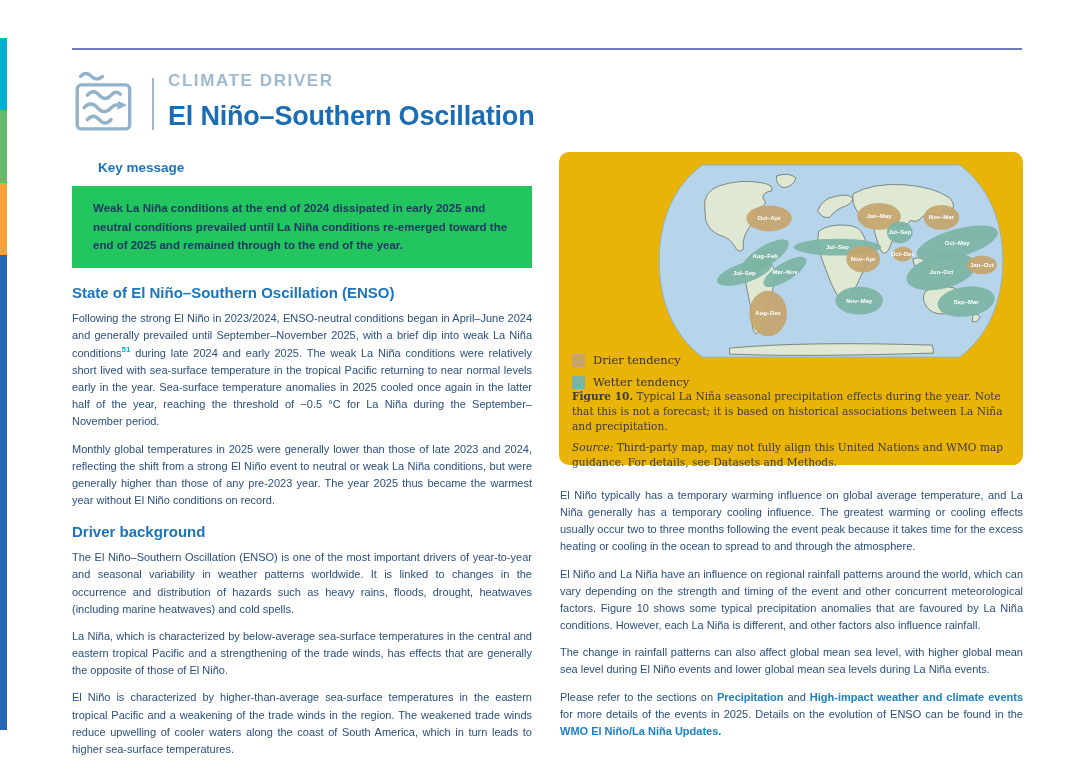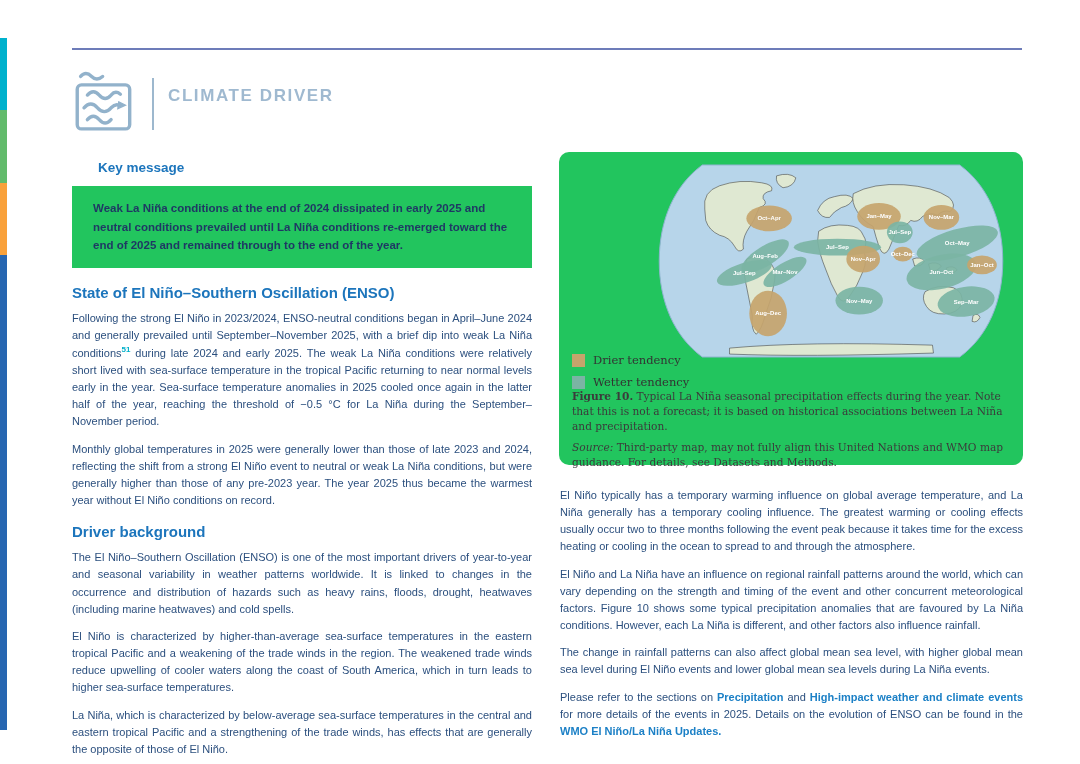--- a/index.html
+++ b/index.html
@@ -30,21 +30,21 @@
 
   h3.small-heading{margin:0 0 11px 0;font-size:13.5px;font-weight:bold;color:#1c75bc;padding-left:26px;}
   h2.section-heading{margin:14px 0 9px 0;font-size:15px;font-weight:bold;color:#1c75bc;}
   .keymsg-box{background:#22c55e;padding:13px 21px;margin-bottom:16px;}
   .keymsg-text{font-size:11.5px;font-weight:bold;color:#1f3864;line-height:1.62;}
   p.body{margin:0 0 10px 0;font-size:11px;line-height:1.56;text-align:justify;color:#2b4f7e;}
   sup.footnote-ref{color:#00b0ca;font-weight:bold;font-size:8px;cursor:pointer;}
   .inline-link{color:#1c80c6;font-weight:bold;cursor:pointer;}
 
   
-  .figure-card{position:absolute;left:559px;top:152px;width:464px;height:313px;background:#22c55e;border-radius:10px;}
+  .figure-card{position:absolute;left:559px;top:152px;width:464px;height:313px;background:#eab308;border-radius:10px;}
   .map-svg{position:absolute;left:96px;top:10px;width:352px;height:198px;}
   .map-legend{position:absolute;left:13px;top:201px;}
   .legend-item{display:flex;align-items:center;margin-bottom:8px;}
   .legend-swatch{width:13px;height:13px;margin-right:8px;flex:0 0 auto;}
   .legend-label{font-family:"DejaVu Serif",serif;font-size:11.5px;color:#333;}
   .fig-caption{position:absolute;left:13px;right:14px;top:237px;font-family:"DejaVu Serif",serif;
                font-size:10.6px;line-height:1.42;color:#3b3b3b;}
   .fig-caption .cap-label{font-weight:bold;}
   .fig-source{margin-top:6px;}
   .fig-source .src-label{font-style:italic;}
@@ -72,37 +72,38 @@
         <rect x="6" y="20" width="62" height="52" rx="5"></rect>
         <path d="M18,32 q7,-8 14,0 q7,8 14,0 q5,-6 11,-1"></path>
         <path d="M14,47 q8,-9 16,0 q8,9 16,0 q5,-5 9,-3"></path>
         <path d="M55,40 l8,4 l-9,4 z" fill="#92b2cb" stroke-width="1.5"></path>
         <path d="M18,61 q7,-8 14,0 q7,8 14,0"></path>
       </g>
     </svg>
     <div class="title-divider"></div>
     <div>
       <div class="kicker">CLIMATE DRIVER</div>
+      <div class="chapter-title">El Niño–Southern Oscillation</div>
     </div>
   </div>
 
   <div class="left-col">
     <h3 class="small-heading">Key message</h3>
     <div class="keymsg-box">
       <div class="keymsg-text">Weak La Niña conditions at the end of 2024 dissipated in early 2025 and neutral conditions prevailed until La Niña conditions re-emerged toward the end of 2025 and remained through to the end of the year.</div>
     </div>
 
     <h2 class="section-heading" style="margin-top:0;">State of El Niño–Southern Oscillation (ENSO)</h2>
     <p class="body"><span>Following the strong El Niño in 2023/2024, ENSO-neutral conditions began in April–June 2024 and generally prevailed until September–November 2025, with a brief dip into weak La Niña conditions</span><sup class="footnote-ref">51</sup><span> during late 2024 and early 2025. The weak La Niña conditions were relatively short lived with sea-surface temperature in the tropical Pacific returning to near normal levels early in the year. Sea-surface temperature anomalies in 2025 cooled once again in the latter half of the year, reaching the threshold of −0.5 °C for La Niña during the September–November period.</span></p>
     <p class="body">Monthly global temperatures in 2025 were generally lower than those of late 2023 and 2024, reflecting the shift from a strong El Niño event to neutral or weak La Niña conditions, but were generally higher than those of any pre-2023 year. The year 2025 thus became the warmest year without El Niño conditions on record.</p>
 
     <h2 class="section-heading">Driver background</h2>
     <p class="body">The El Niño–Southern Oscillation (ENSO) is one of the most important drivers of year-to-year and seasonal variability in weather patterns worldwide. It is linked to changes in the occurrence and distribution of hazards such as heavy rains, floods, drought, heatwaves (including marine heatwaves) and cold spells.</p>
+    <p class="body">La Niña, which is characterized by below-average sea-surface temperatures in the central and eastern tropical Pacific and a strengthening of the trade winds, has effects that are generally the opposite of those of El Niño.</p>
     <p class="body">El Niño is characterized by higher-than-average sea-surface temperatures in the eastern tropical Pacific and a weakening of the trade winds in the region. The weakened trade winds reduce upwelling of cooler waters along the coast of South America, which in turn leads to higher sea-surface temperatures.</p>
-    <p class="body">La Niña, which is characterized by below-average sea-surface temperatures in the central and eastern tropical Pacific and a strengthening of the trade winds, has effects that are generally the opposite of those of El Niño.</p>
   </div>
 
   <div class="figure-card">
     <svg class="map-svg" viewBox="0 0 710 400">
 
       <path class="ocean" d="M95,6 C38,48 8,118 8,200 C8,282 38,352 95,394 L615,394 C672,352 702,282 702,200 C702,118 672,48 615,6 Z" fill="#b7d5ea" stroke="#8fb4cf" stroke-width="2"></path>
 
       <g stroke="#3a3a3a" stroke-width="1.1" stroke-linejoin="round">
         <path class="land" d="M100,95 Q95,60 130,48 Q170,34 215,42 Q240,46 235,58 Q215,62 218,74 Q230,86 210,92 Q200,120 185,140 Q175,158 178,176 Q168,186 160,170 Q150,152 130,148 Q108,138 102,118 Z" fill="#dfe8d2"></path>
         <path class="land" d="M245,28 Q270,20 284,32 Q280,50 258,52 Q242,44 245,28 Z" fill="#dfe8d2"></path>

